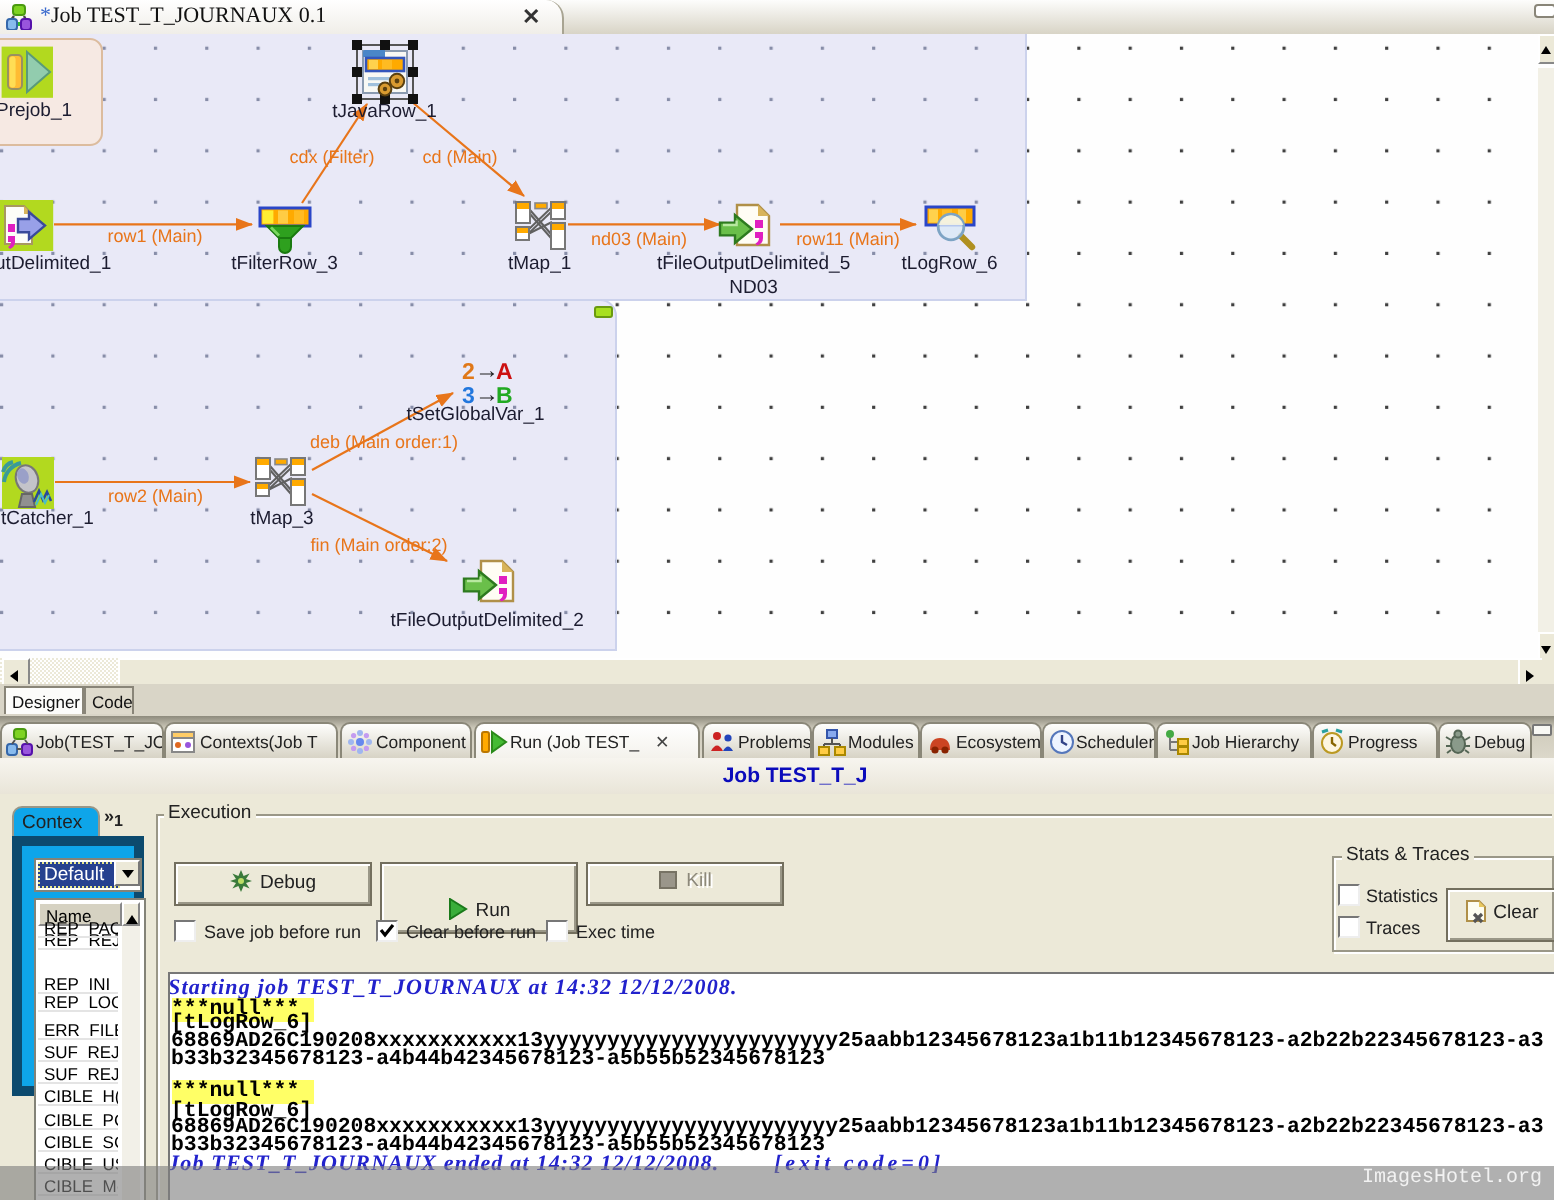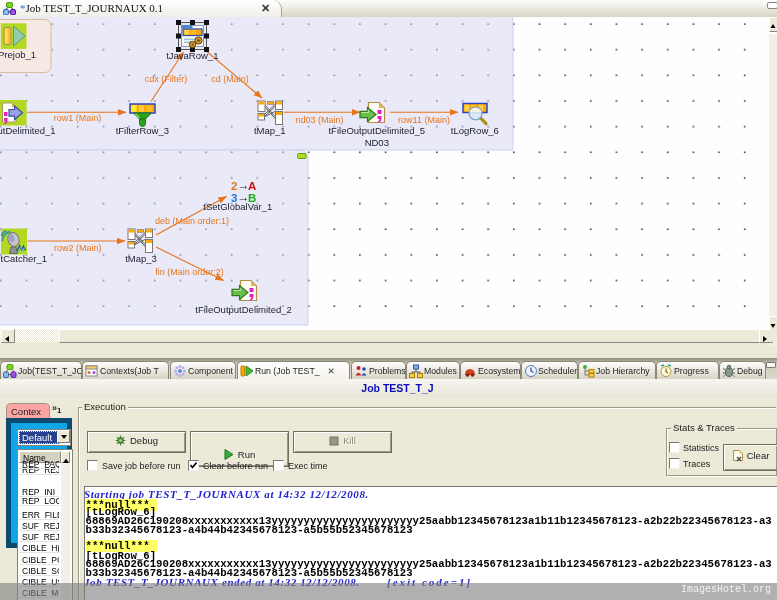--- a/index.html
+++ b/index.html
@@ -36,21 +36,21 @@
   .vtab.act{background:linear-gradient(#ffffff,#f4f2ec);}
   .vtab svg{position:absolute;left:2px;top:2px;}
   
   #tstrip{left:0;top:379px;width:777px;height:18px;background:linear-gradient(#f7f5ef,#e9e5d8);
     border-bottom:1px solid #d0ccbc;}
   #tstrip .t{position:absolute;left:9px;width:100%;top:3px;text-align:center;
     font-size:10.5px;font-weight:bold;color:#0b0bbb;}
   
   #runp{left:0;top:397px;width:777px;height:203px;background:#ece9d8;}
   
-  #ctxtab{left:6px;top:6px;width:44px;height:16px;background:#fca5a5;border:1px solid #9a9787;border-bottom:none;
+  #ctxtab{left:6px;top:6px;width:44px;height:16px;background:#0ea5e9;border:1px solid #9a9787;border-bottom:none;
     border-radius:5px 5px 0 0;font-size:9.5px;color:#222;padding:2px 0 0 4px;box-sizing:border-box;}
   #ctxbody{left:6px;top:21px;width:66px;height:130px;background:#0ea5e9;border:5px solid #0c4a6e;box-sizing:border-box;}
   #chev{left:52px;top:6px;width:20px;height:12px;font-size:9px;font-weight:bold;color:#222;}
   
   #combo{left:6px;top:6px;width:52px;height:15px;border:1px solid #838378;background:#fff;}
   #combo .sel{position:absolute;left:1px;top:1px;width:37px;height:11px;background:#26418f;
     border:1px dotted #e8e890;color:#fff;font-size:9.5px;padding-left:2px;}
   #combo .btn{position:absolute;right:0px;top:0px;width:13px;height:13px;background:#ece9d8;
     border:1px solid;border-color:#fff #777 #777 #fff;box-sizing:border-box;}
   #combo .btn:after{content:"";position:absolute;left:3px;top:4px;border:3px solid transparent;border-top:4px solid #000;}
@@ -327,20 +327,24 @@
     </div>
     <div class="sbtn" style="left:59px;top:0px;width:699px;height:12px;"></div>
     <div class="sbtn" style="left:759px;top:0px;width:12px;height:12px;">
       <svg width="10" height="10" viewBox="0 0 10 10">
           <path d="M7,5 L3,2 V8 Z" fill="#000"></path>
         </svg>
     </div>
     <div class="abs" style="left:771px;top:0;width:6px;height:13px;background:#ece9d8;"></div>
   </div>
 
+  <div id="dctabs" class="abs">
+    <div class="dctab" style="left:2px;width:40px;background:#fcfcfa;">Designer</div>
+    <div class="dctab" style="left:42px;width:25px;background:#dedacc;">Code</div>
+  </div>
 
   <div id="vtabs" class="abs">
     <div class="vtab" style="left:0px;width:82px;">
       <svg width="14" height="14" viewBox="0 0 14 14">
         <rect x="4" y="0.5" width="6" height="5" rx="1.5" fill="#7ed321" stroke="#4a9a10"></rect>
         <rect x="0.5" y="8" width="5" height="5.5" rx="1.5" fill="#88bbee" stroke="#3366aa"></rect>
         <rect x="8" y="8" width="5" height="5.5" rx="1.5" fill="#9955dd" stroke="#5511aa"></rect>
         <path d="M4.5,6 L3,8 M9.5,6 L11,8 M5.5,10.5 h2.5" stroke="#555" fill="none"></path>
       </svg>Job(TEST_T_JO</div>
     <div class="vtab" style="left:82px;width:87px;">
@@ -495,20 +499,20 @@
     <div id="console" class="abs">
       <div class="clb" style="top:2.5px;">Starting job TEST_T_JOURNAUX at 14:32 12/12/2008.</div>
       <div class="cl" style="top:13.5px;"><span class="hl">***null***</span></div>
       <div class="cl" style="top:21px;">[tLogRow_6]</div>
       <div class="cl" style="top:30px;">68869AD26C190208xxxxxxxxxxx13yyyyyyyyyyyyyyyyyyyyyyy25aabb12345678123a1b11b12345678123-a2b22b22345678123-a3</div>
       <div class="cl" style="top:39px;">b33b32345678123-a4b44b42345678123-a5b55b52345678123</div>
       <div class="cl" style="top:55px;"><span class="hl">***null***</span></div>
       <div class="cl" style="top:64.5px;">[tLogRow_6]</div>
       <div class="cl" style="top:73px;">68869AD26C190208xxxxxxxxxxx13yyyyyyyyyyyyyyyyyyyyyyy25aabb12345678123a1b11b12345678123-a2b22b22345678123-a3</div>
       <div class="cl" style="top:82px;">b33b32345678123-a4b44b42345678123-a5b55b52345678123</div>
-      <div class="clb" style="top:90.5px;">Job TEST_T_JOURNAUX ended at 14:32 12/12/2008.<span style="position:absolute;left:303px;top:0;letter-spacing:2px;">[exit code=1]</span></div>
+      <div class="clb" style="top:90.5px;">Job TEST_T_JOURNAUX ended at 14:32 12/12/2008.<span style="position:absolute;left:303px;top:0;letter-spacing:2px;">[exit code=0]</span></div>
     </div>
   </div>
 
   <div id="wm" class="abs">
       <div class="t">ImagesHotel.org</div>
     </div>
 </div>
 
 </body></html>

